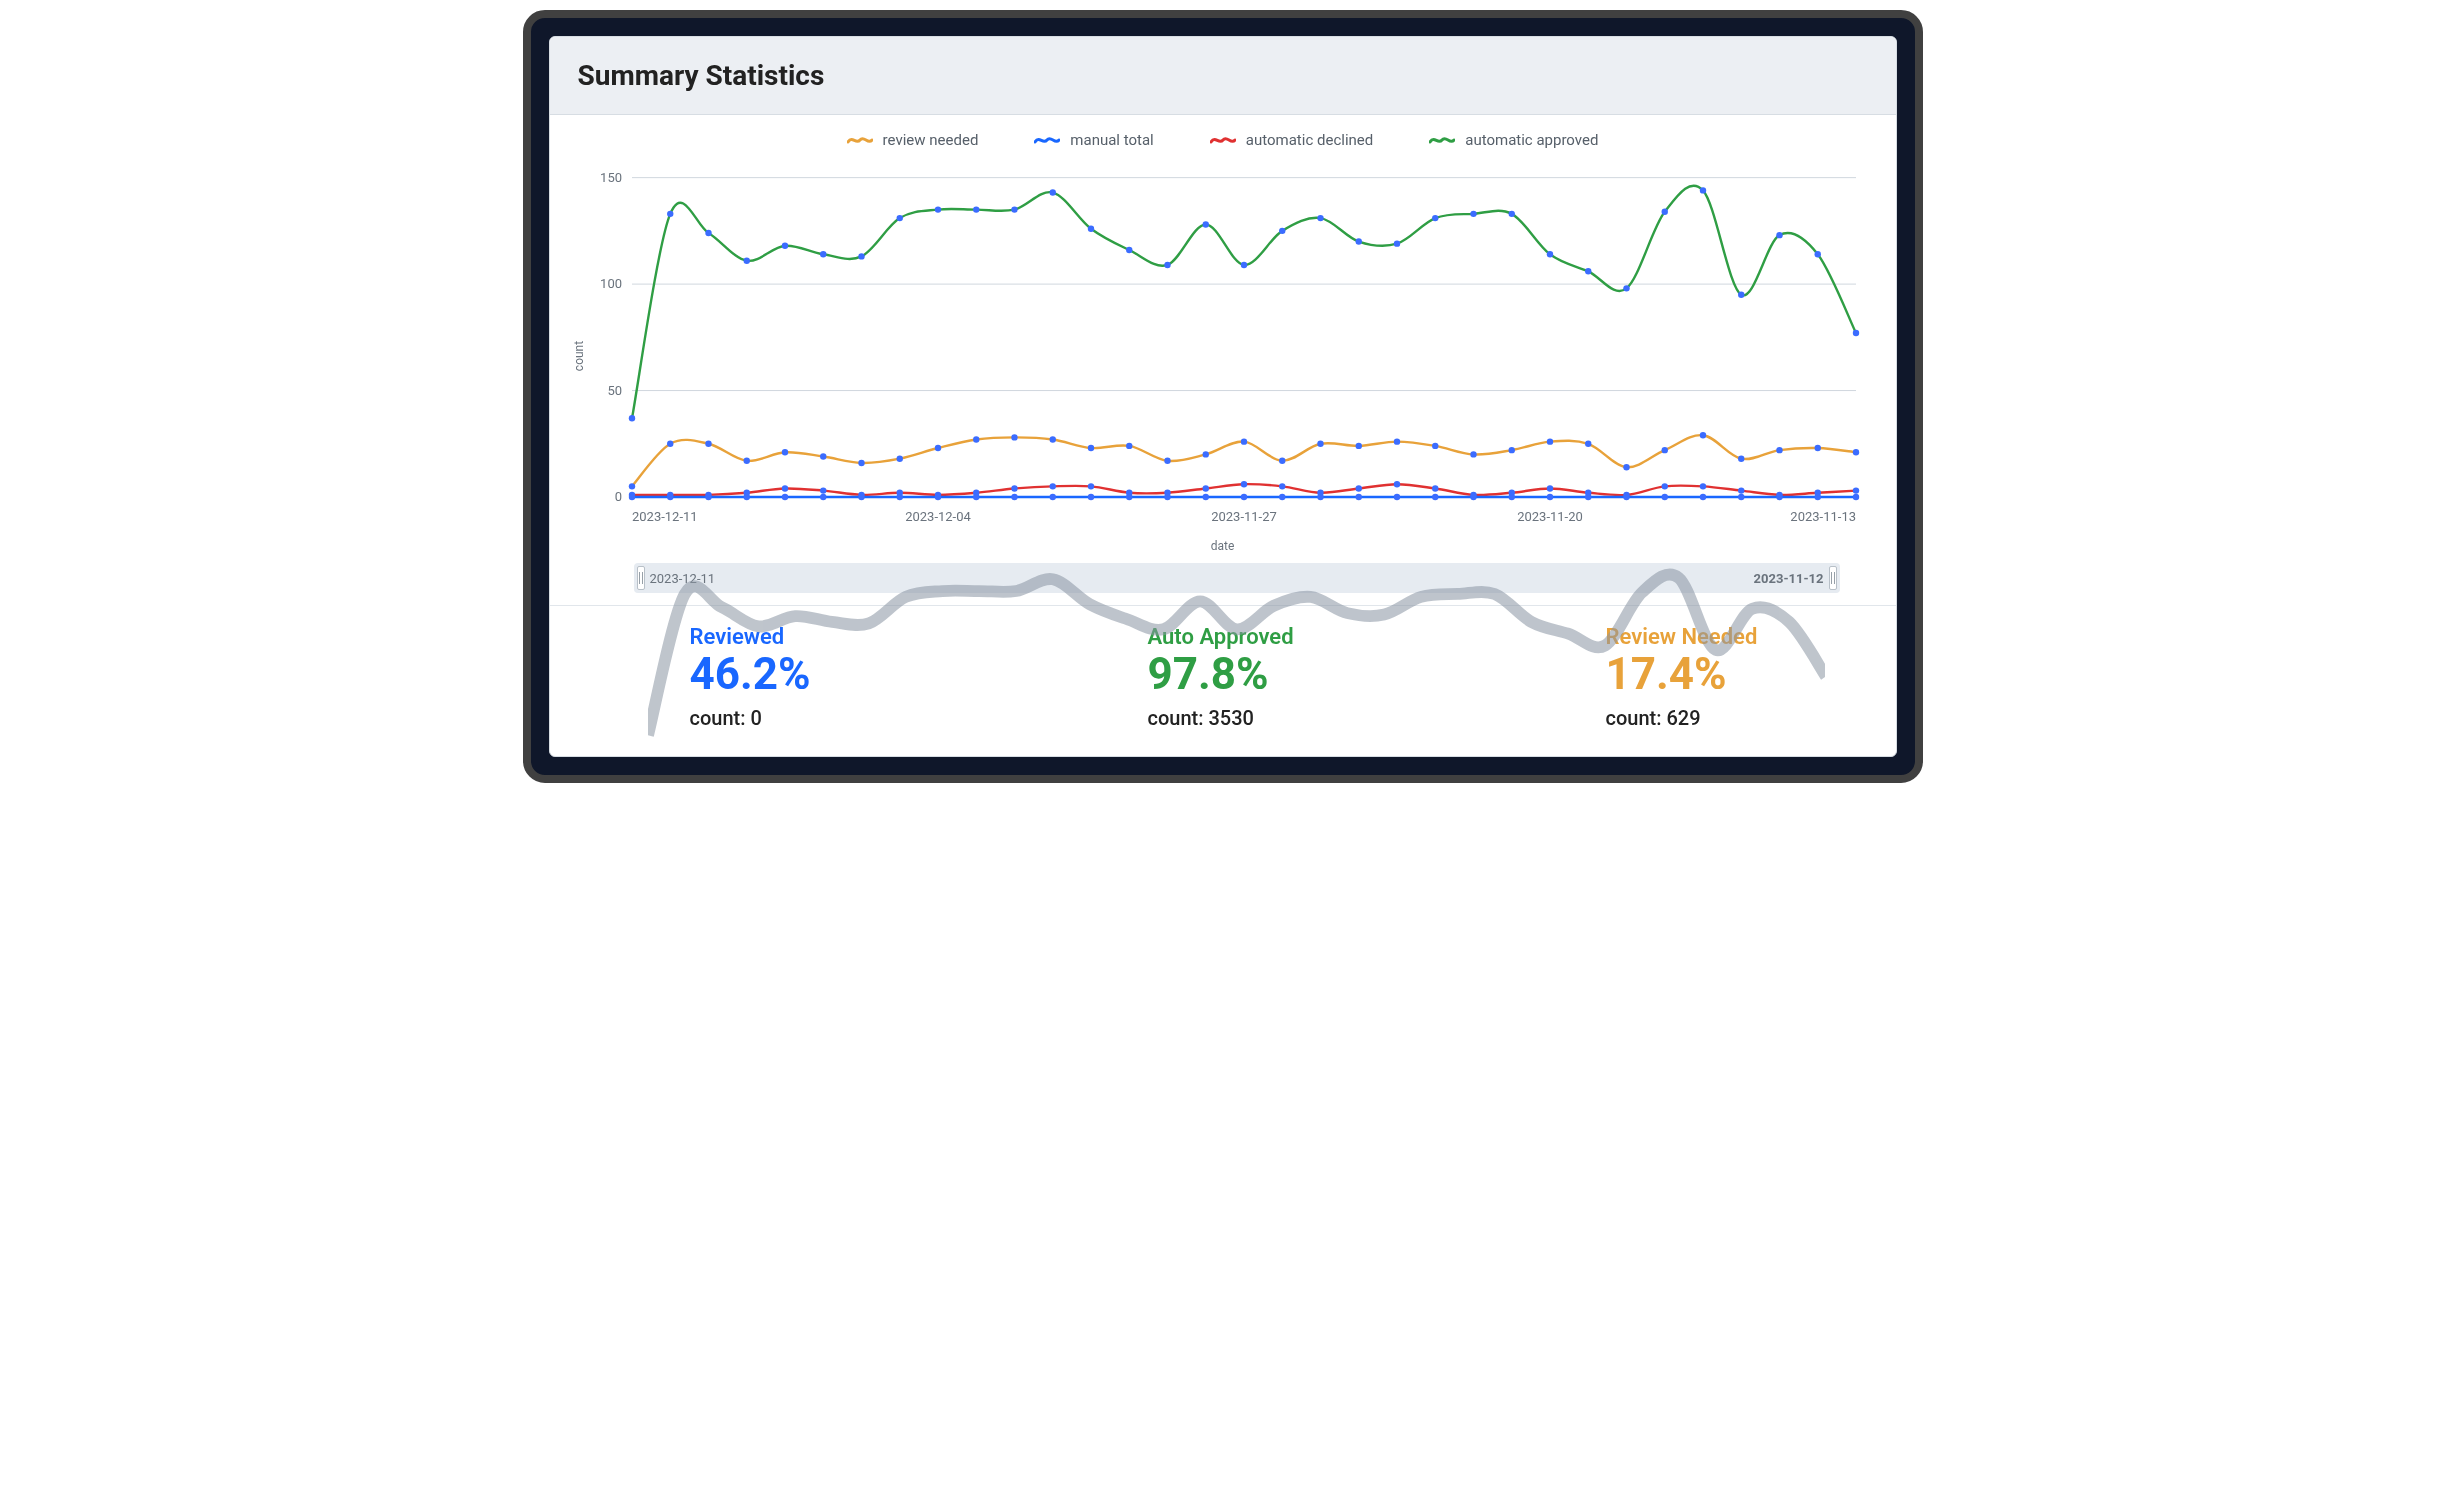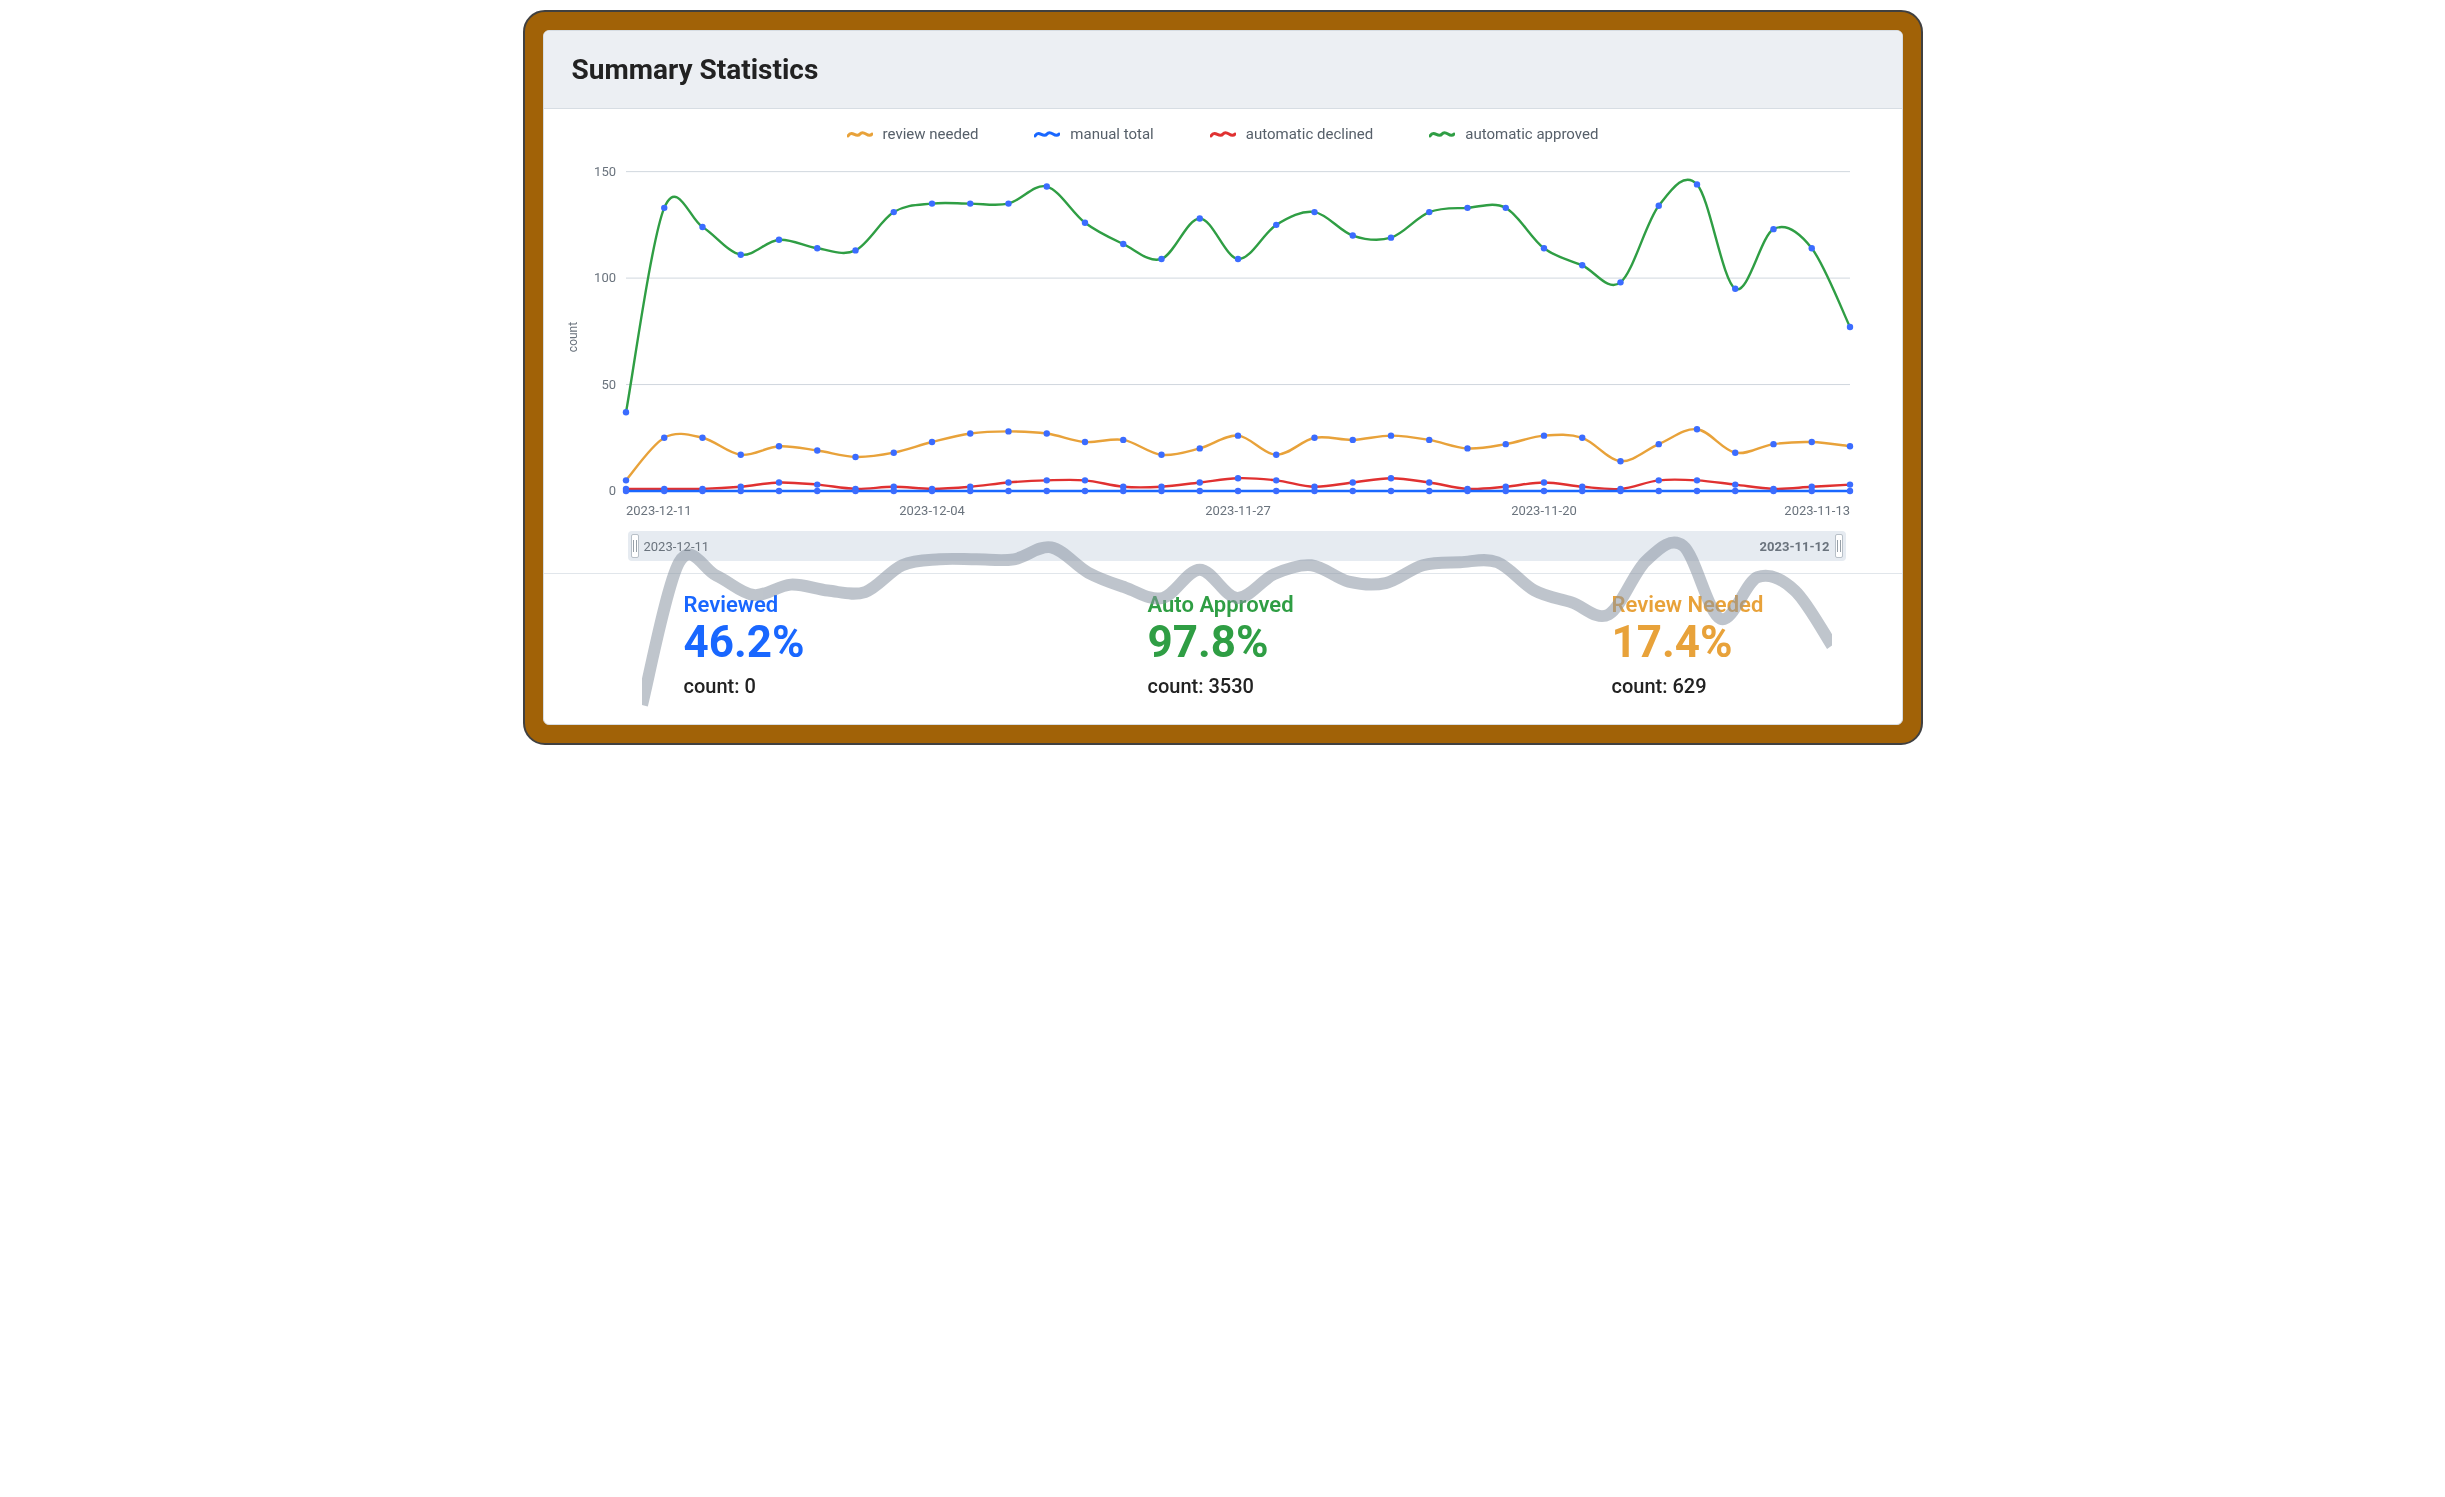--- a/index.html
+++ b/index.html
@@ -1,19 +1,19 @@
 <!DOCTYPE html>
 <html><head>
 <meta charset="utf-8">
 <style>
   * { box-sizing: border-box; margin: 0; padding: 0; }
   html, body { font-family: -apple-system, BlinkMacSystemFont, "Segoe UI", Roboto, Helvetica, Arial, sans-serif; background:#fff; }
   .outer {
-    width:1400px; margin:10px auto; border:2px solid #404040; border-radius:22px;
-    padding:18px; background:#a16207;
+    width:1400px; margin:10px auto; border:8px solid #404040; border-radius:22px;
+    padding:18px; background:#0f172a;
   }
   .card {
     border:1px solid #d7dde3; border-radius:6px; overflow:hidden; background:#fff;
   }
   .card-header {
     background:#eceff3; padding:22px 28px; border-bottom:1px solid #d7dde3;
   }
   .card-header h2 { font-size:28px; font-weight:700; color:#222; }
   .chart-area { padding:10px 20px 2px 20px; }
   .legend-row {
@@ -264,20 +264,21 @@
               <circle cx="1018.25" cy="344" fill="#3b6cff" stroke="none" r="3"></circle>
               <circle cx="1056.5" cy="344" fill="#3b6cff" stroke="none" r="3"></circle>
               <circle cx="1094.75" cy="344" fill="#3b6cff" stroke="none" r="3"></circle>
               <circle cx="1133" cy="344" fill="#3b6cff" stroke="none" r="3"></circle>
               <circle cx="1171.25" cy="344" fill="#3b6cff" stroke="none" r="3"></circle>
               <circle cx="1209.5" cy="344" fill="#3b6cff" stroke="none" r="3"></circle>
               <circle cx="1247.75" cy="344" fill="#3b6cff" stroke="none" r="3"></circle>
               <circle cx="1286" cy="344" fill="#3b6cff" stroke="none" r="3"></circle>
             </g>
         </svg>
+        <div class="xlabel">date</div>
       </div>
 
       <div class="brush-wrap">
         <div class="brush-bar">
           <svg class="brush-mini" id="brush-mini" preserveAspectRatio="none" viewBox="0 0 100 20">
               <path d="M0,14.375 C0.5208333333333334,12.375 2.083333333333333,4.1875 3.125,2.375 C4.166666666666667,0.5625 5.208333333333333,3.0416666666666665 6.25,3.5 C7.291666666666667,3.9583333333333335 8.333333333333334,5 9.375,5.125 C10.416666666666666,5.25 11.458333333333334,4.3125 12.5,4.25 C13.541666666666666,4.1875 14.583333333333334,4.645833333333333 15.625,4.75 C16.666666666666668,4.854166666666667 17.708333333333332,5.229166666666667 18.75,4.875 C19.791666666666668,4.520833333333333 20.833333333333332,3.0833333333333335 21.875,2.625 C22.916666666666668,2.1666666666666665 23.958333333333332,2.2083333333333335 25,2.125 C26.041666666666668,2.0416666666666665 27.083333333333332,2.125 28.125,2.125 C29.166666666666668,2.125 30.208333333333332,2.2916666666666665 31.25,2.125 C32.291666666666664,1.9583333333333333 33.333333333333336,0.9375 34.375,1.125 C35.416666666666664,1.3125 36.458333333333336,2.6875 37.5,3.25 C38.541666666666664,3.8125 39.583333333333336,4.145833333333333 40.625,4.5 C41.666666666666664,4.854166666666667 42.708333333333336,5.625 43.75,5.375 C44.791666666666664,5.125 45.833333333333336,3 46.875,3 C47.916666666666664,3 48.958333333333336,5.3125 50,5.375 C51.041666666666664,5.4375 52.083333333333336,3.8333333333333335 53.125,3.375 C54.166666666666664,2.9166666666666665 55.208333333333336,2.5208333333333335 56.25,2.625 C57.291666666666664,2.7291666666666665 58.333333333333336,3.75 59.375,4 C60.416666666666664,4.25 61.458333333333336,4.354166666666667 62.5,4.125 C63.541666666666664,3.8958333333333335 64.58333333333333,2.9166666666666665 65.625,2.625 C66.66666666666667,2.3333333333333335 67.70833333333333,2.4166666666666665 68.75,2.375 C69.79166666666667,2.3333333333333335 70.83333333333333,1.9791666666666667 71.875,2.375 C72.91666666666667,2.7708333333333335 73.95833333333333,4.1875 75,4.75 C76.04166666666667,5.3125 77.08333333333333,5.416666666666667 78.125,5.75 C79.16666666666667,6.083333333333333 80.20833333333333,7.333333333333333 81.25,6.75 C82.29166666666667,6.166666666666667 83.33333333333333,3.2083333333333335 84.375,2.25 C85.41666666666667,1.2916666666666665 86.45833333333333,0.1875 87.5,1 C88.54166666666667,1.8125 89.58333333333333,6.6875 90.625,7.125 C91.66666666666667,7.5625 92.70833333333333,4.020833333333333 93.75,3.625 C94.79166666666667,3.2291666666666665 95.83333333333333,3.7916666666666665 96.875,4.75 C97.91666666666667,5.708333333333333 99.47916666666667,8.604166666666666 100,9.375" fill="none" stroke="#8a95a3" stroke-width="1"></path>
             </svg>
           <span class="brush-handle"></span>
           <span class="brush-label-left">2023-12-11</span>
           <span class="brush-spacer"></span>

